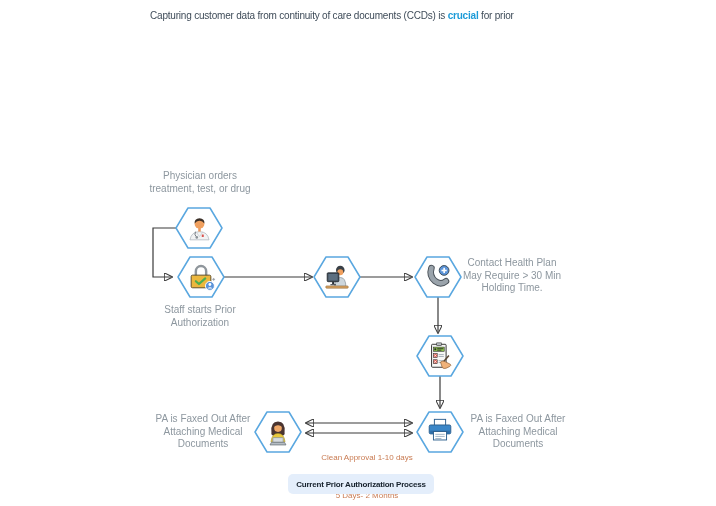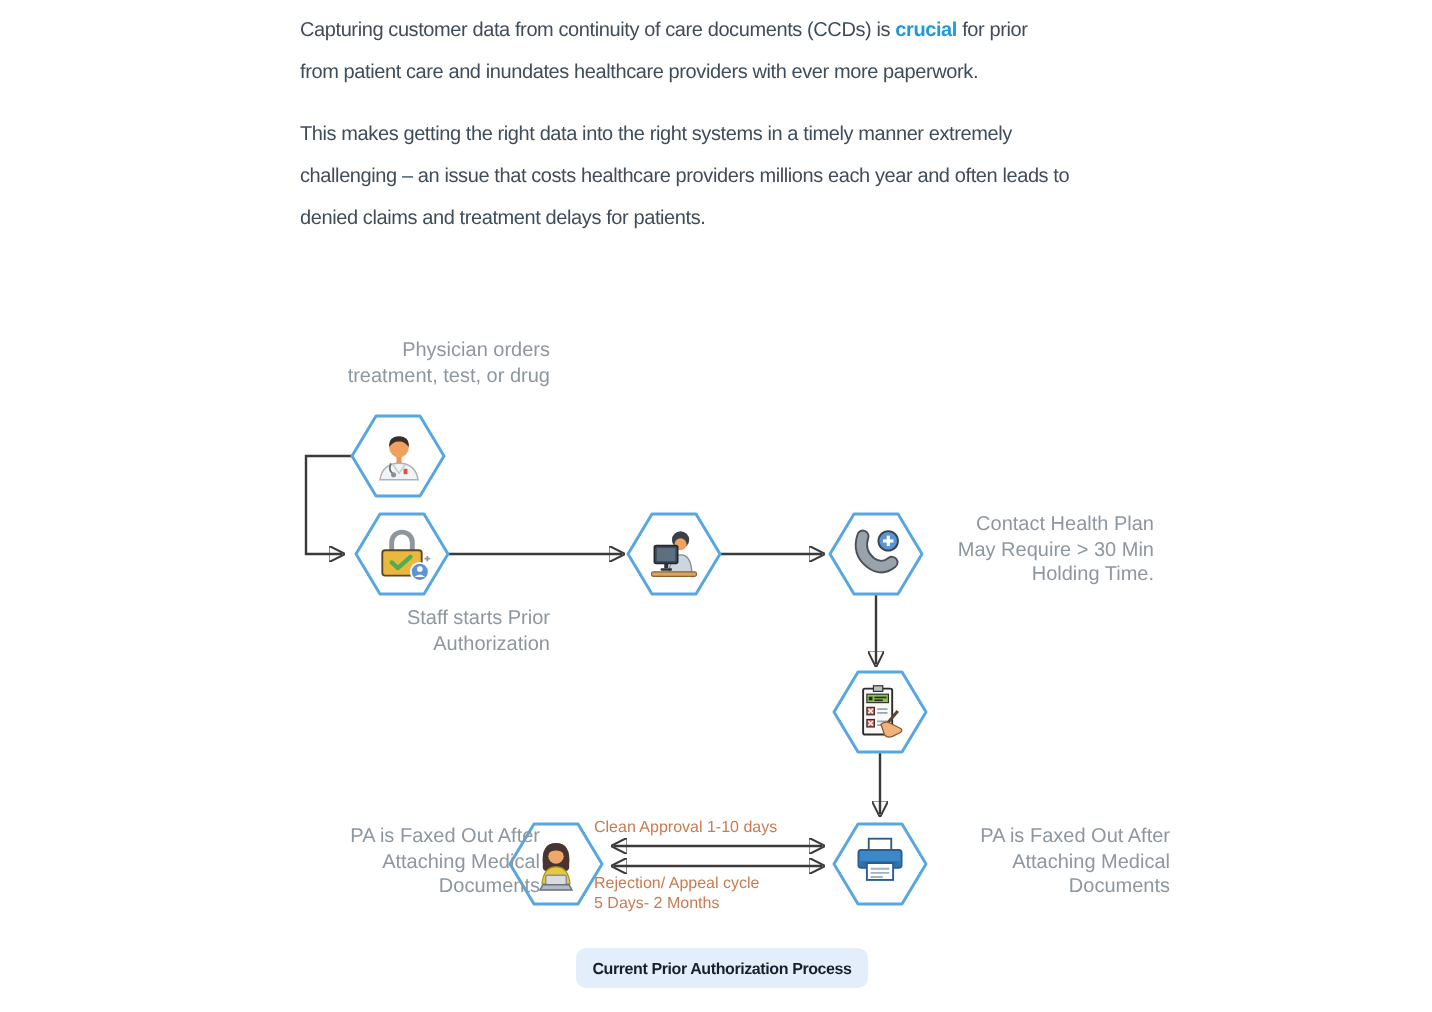--- a/index.html
+++ b/index.html
@@ -17,40 +17,36 @@
   .intro .tline{white-space:nowrap;}
   a.link{color:var(--link);font-weight:700;text-decoration:none;cursor:pointer;}
   
   .connectors{position:absolute;left:0;top:0;width:716px;height:506px;pointer-events:none;}
   .connectors path{stroke:var(--arrow);stroke-width:1.2;fill:none;}
   .hex{position:absolute;width:48px;height:44px;display:flex;align-items:center;justify-content:center;}
   .hexbg{position:absolute;inset:0;width:48px;height:44px;}
   .hexbg polygon{fill:#fff;stroke:var(--hex-border);stroke-width:1.5;stroke-linejoin:round;}
   .nicon{position:relative;}
   .dlabel{position:absolute;font-size:10px;line-height:12.5px;color:var(--label-gray);
-          text-align:right;white-space:pre-line;}
+          text-align:center;white-space:pre-line;}
   .olabel{position:absolute;font-size:8px;line-height:9.5px;color:var(--orange);
-          white-space:pre-line;}
+          text-align:center;white-space:pre-line;margin-top:44px;}
   .caption{position:absolute;left:288px;top:474px;width:146px;height:20px;border-radius:5px;
            background:var(--caption-bg);color:var(--caption-text);font-size:8px;font-weight:700;
            letter-spacing:-0.2px;display:flex;align-items:center;justify-content:center;}
 </style>
 </head>
 <body>
 
 <div class="page">
 
   <div class="intro">
     <div class="para">
       <div class="tline"><span>Capturing customer data from continuity of care documents (CCDs) is </span><a class="link">crucial</a><span> for prior</span></div>
-      <div class="tline">from patient care and inundates healthcare providers with ever more paperwork.</div>
     </div>
-    <div class="para tline" style="white-space:pre-line">This makes getting the right data into the right systems in a timely manner extremely
-challenging – an issue that costs healthcare providers millions each year and often leads to
-denied claims and treatment delays for patients.</div>
   </div>
 
   <svg class="connectors" viewBox="0 0 716 506">
     <defs>
       <marker id="ah" viewBox="0 0 10 10" refX="8" refY="5" markerWidth="7" markerHeight="7" orient="auto-start-reverse">
         <path d="M0,0 L10,5 L0,10 z" fill="#3a3a3a" stroke="none"></path>
       </marker>
     </defs>
     <path d="M176 228 H153 V277 H171" marker-end="url(#ah)"></path>
     <path d="M224 277 H311" marker-end="url(#ah)"></path>

